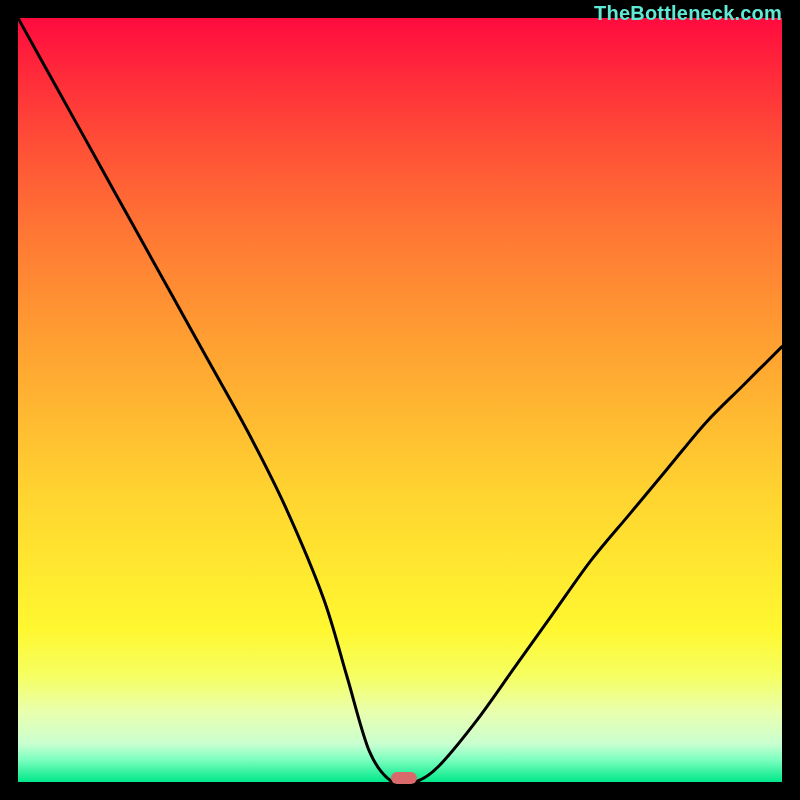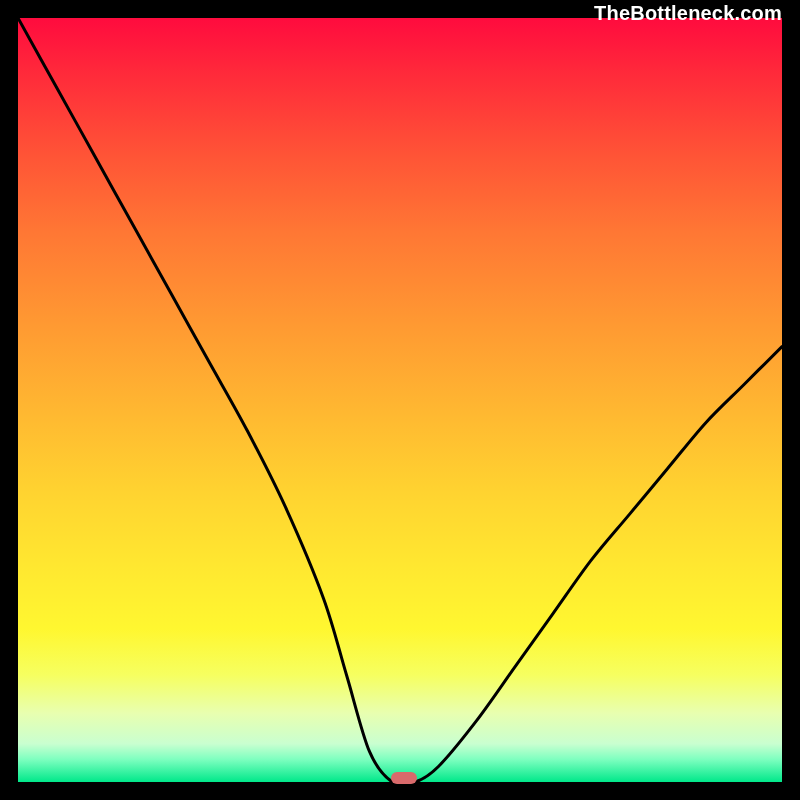--- a/index.html
+++ b/index.html
@@ -38,21 +38,21 @@
       #c9ffd0 95%,
       #7fffc0 97%,
       #00e88a 100%);
   }
   .watermark {
     position: absolute;
     top: 2px;
     right: 18px;
     font-size: 20px;
     font-weight: 600;
-    color: #ffffff;
+    color: #5eead4;
     letter-spacing: 0.2px;
   }
   .curve-svg {
     position: absolute;
     left: 0;
     top: 0;
     width: 764px;
     height: 764px;
   }
   .curve-path {

